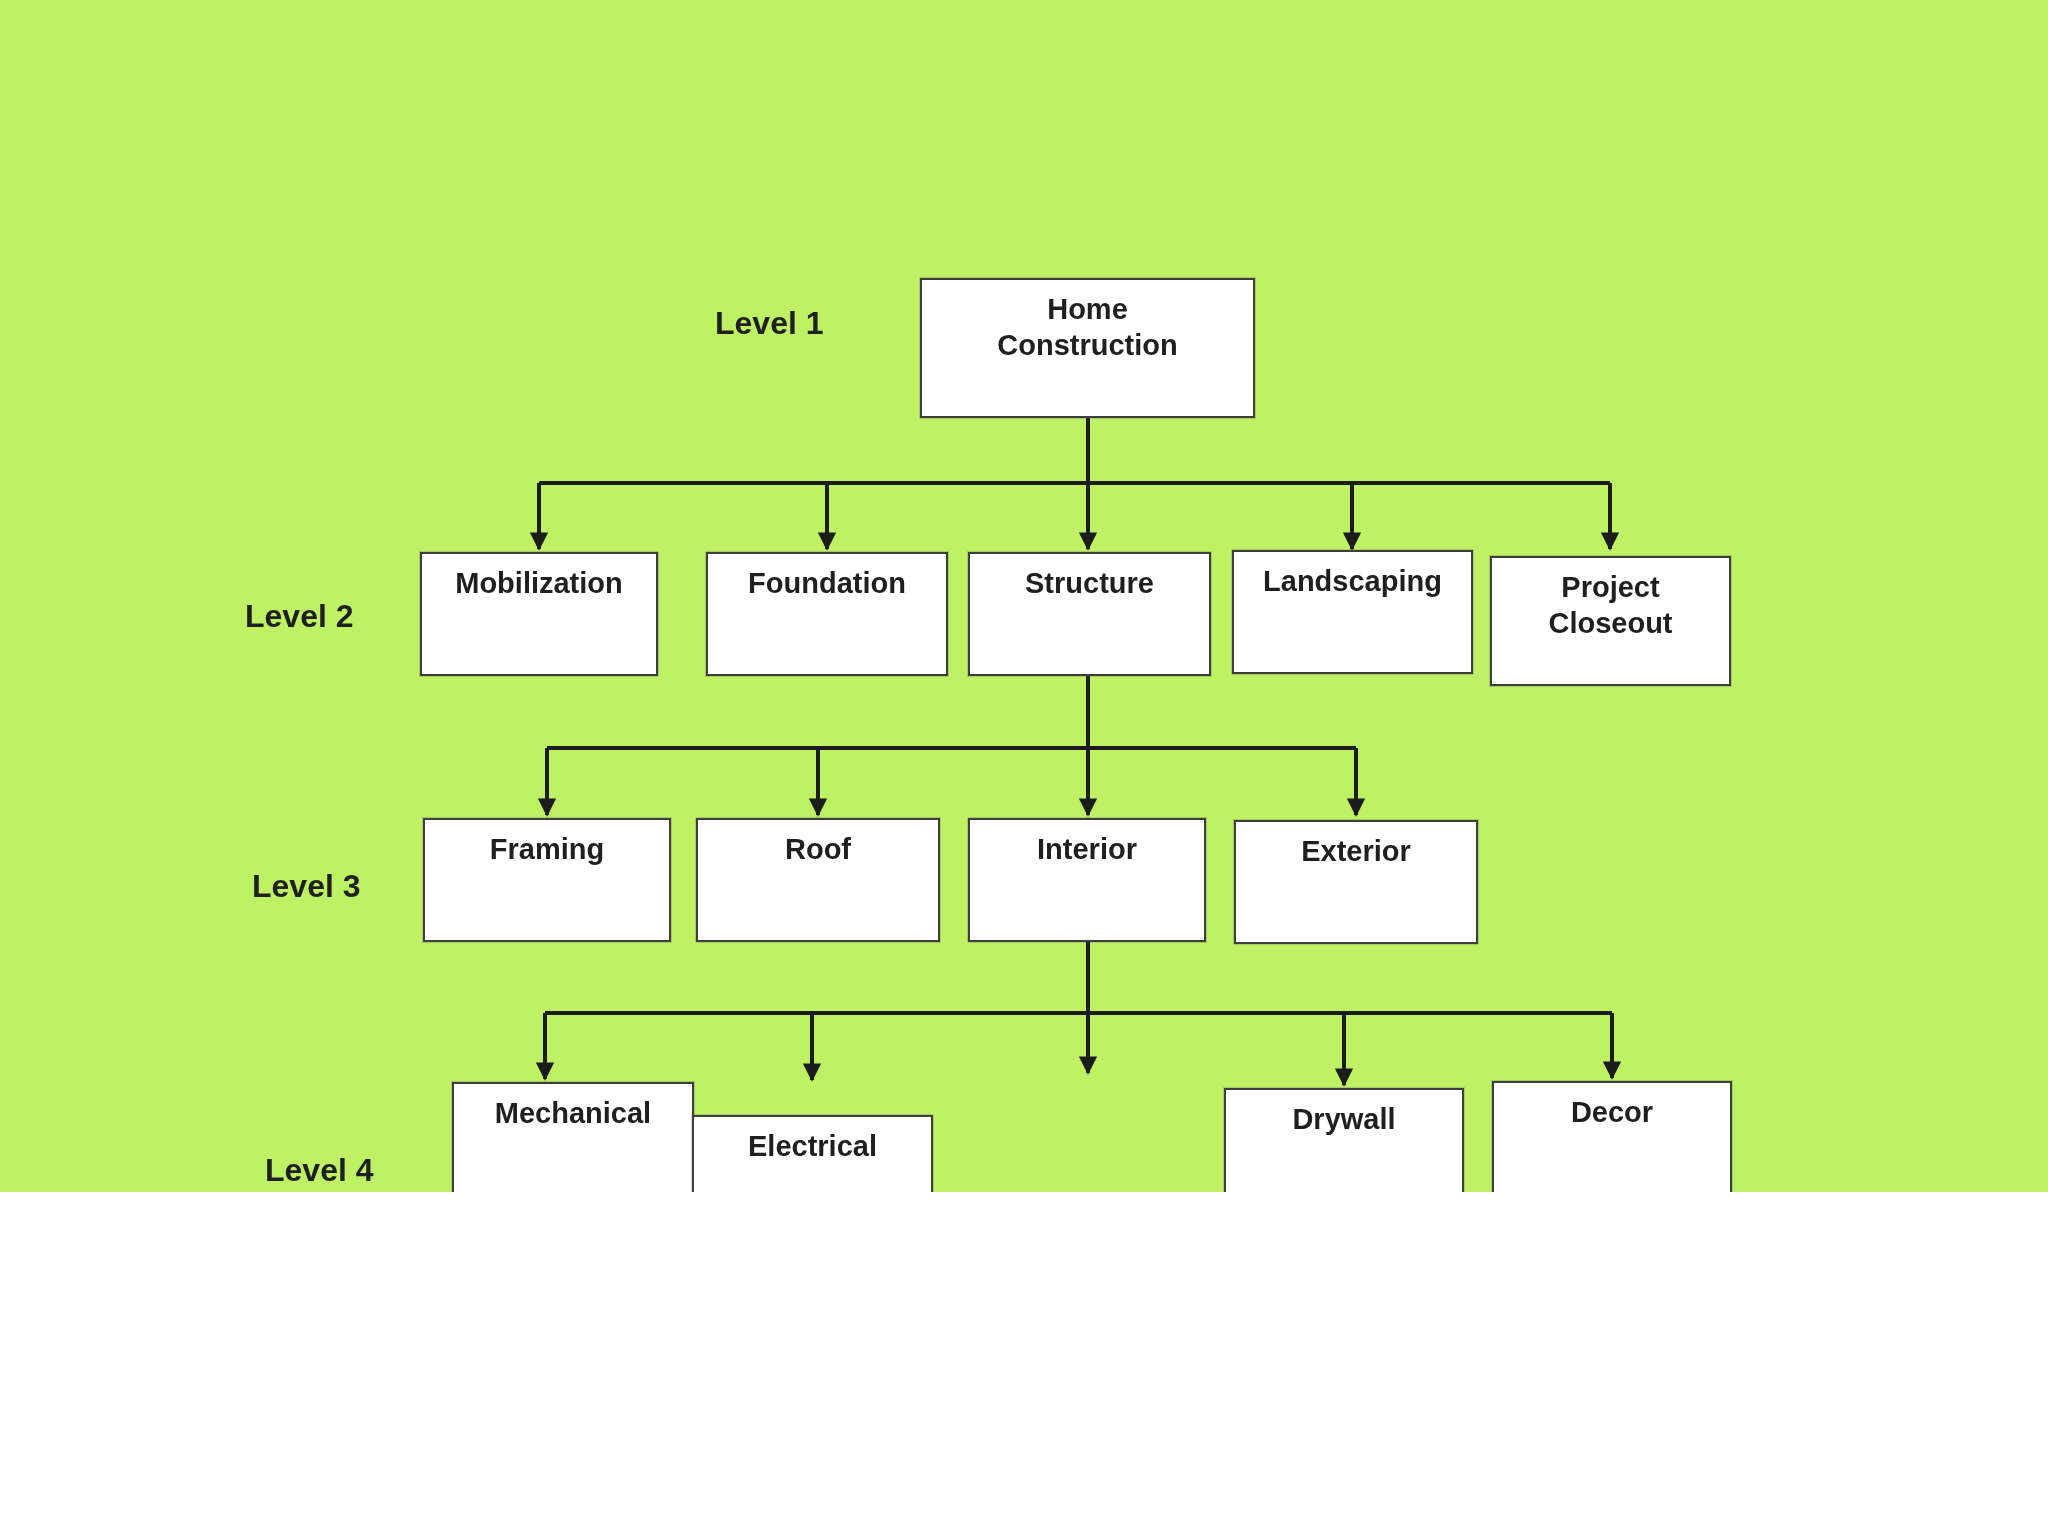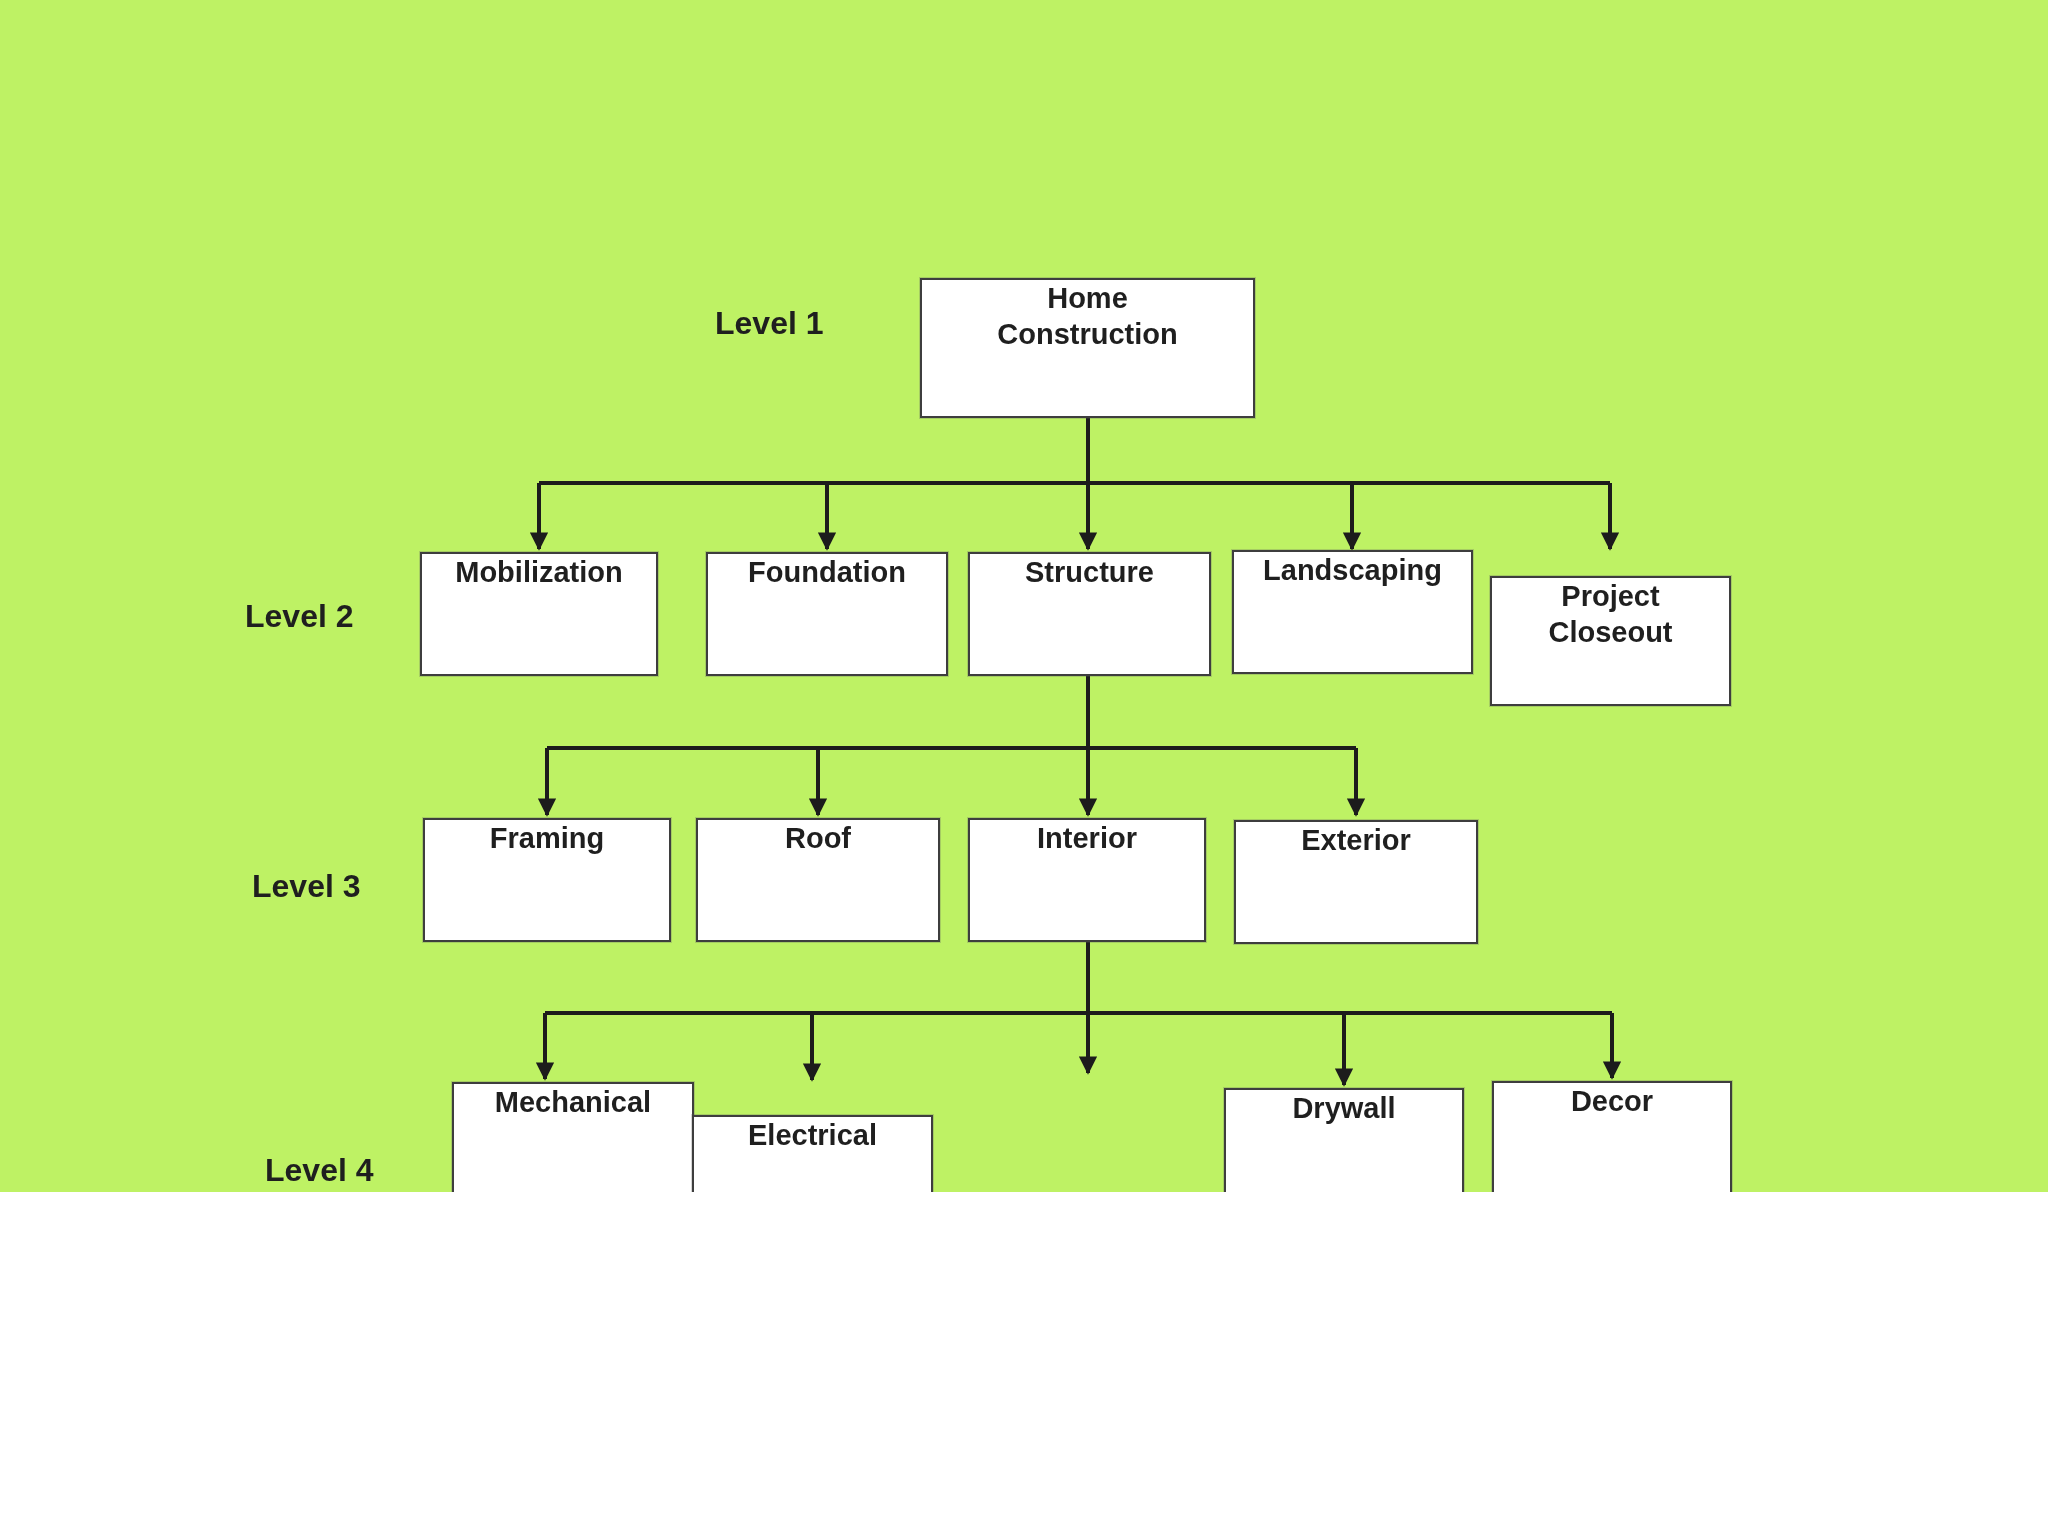--- a/index.html
+++ b/index.html
@@ -23,21 +23,21 @@
     box-shadow: 0 0 0 1px rgba(90,90,90,0.25);
     display: flex;
     justify-content: center;
     align-items: flex-start;
     text-align: center;
     color: #1f1f1f;
     font-size: 29px;
     font-weight: 600;
     line-height: 1.25;
     box-sizing: border-box;
-    padding-top: 0;
+    padding-top: 11px;
   }
   .node .lbl { display: inline-block; }
   .lbl-narrow-root { max-width: 225px; }
   .lbl-narrow { max-width: 160px; }
   .level-label {
     position: absolute;
     color: #1f1f1f;
     font-size: 32px;
     font-weight: 600;
     white-space: nowrap;
@@ -108,21 +108,21 @@
   </div>
   <div class="node" style="left:706px; top:552px; width:242px; height:124px;">
     <span class="lbl">Foundation</span>
   </div>
   <div class="node" style="left:968px; top:552px; width:243px; height:124px;">
     <span class="lbl">Structure</span>
   </div>
   <div class="node" style="left:1232px; top:550px; width:241px; height:124px;">
     <span class="lbl">Landscaping</span>
   </div>
-  <div class="node" style="left:1490px; top:576px; width:241px; height:130px;">
+  <div class="node" style="left:1490px; top:556px; width:241px; height:130px;">
     <span class="lbl lbl-narrow">Project Closeout</span>
   </div>
 
   <div class="node" style="left:423px; top:818px; width:248px; height:124px;">
     <span class="lbl">Framing</span>
   </div>
   <div class="node" style="left:696px; top:818px; width:244px; height:124px;">
     <span class="lbl">Roof</span>
   </div>
   <div class="node" style="left:968px; top:818px; width:238px; height:124px;">

